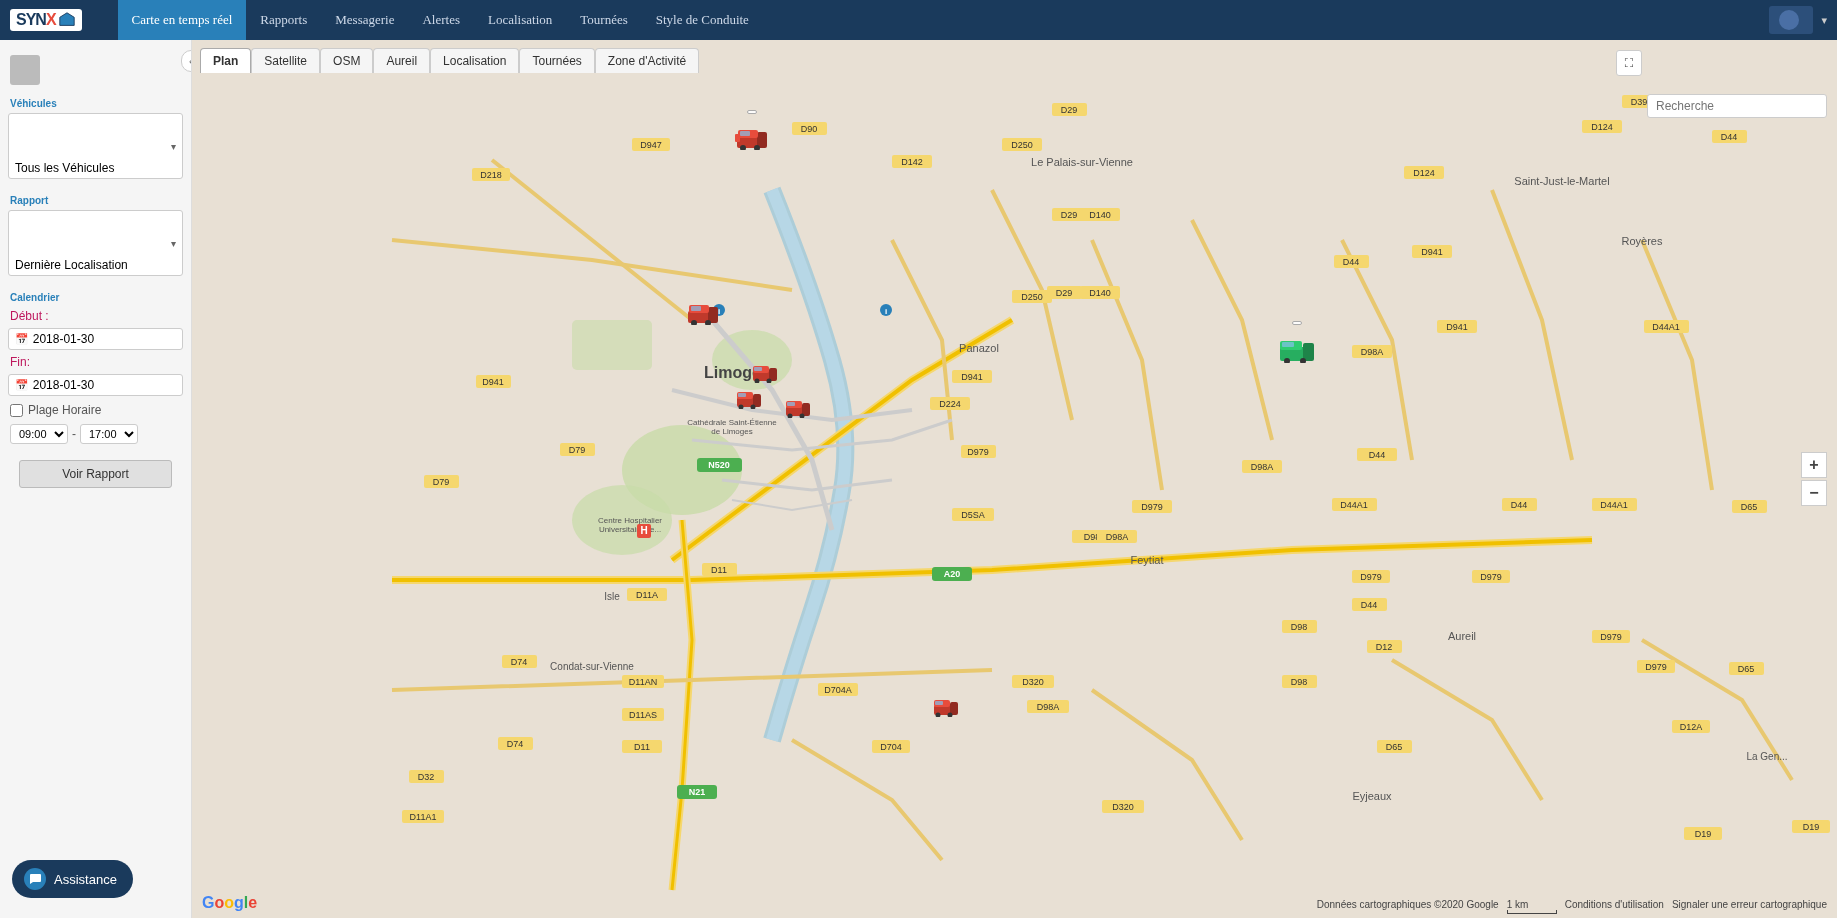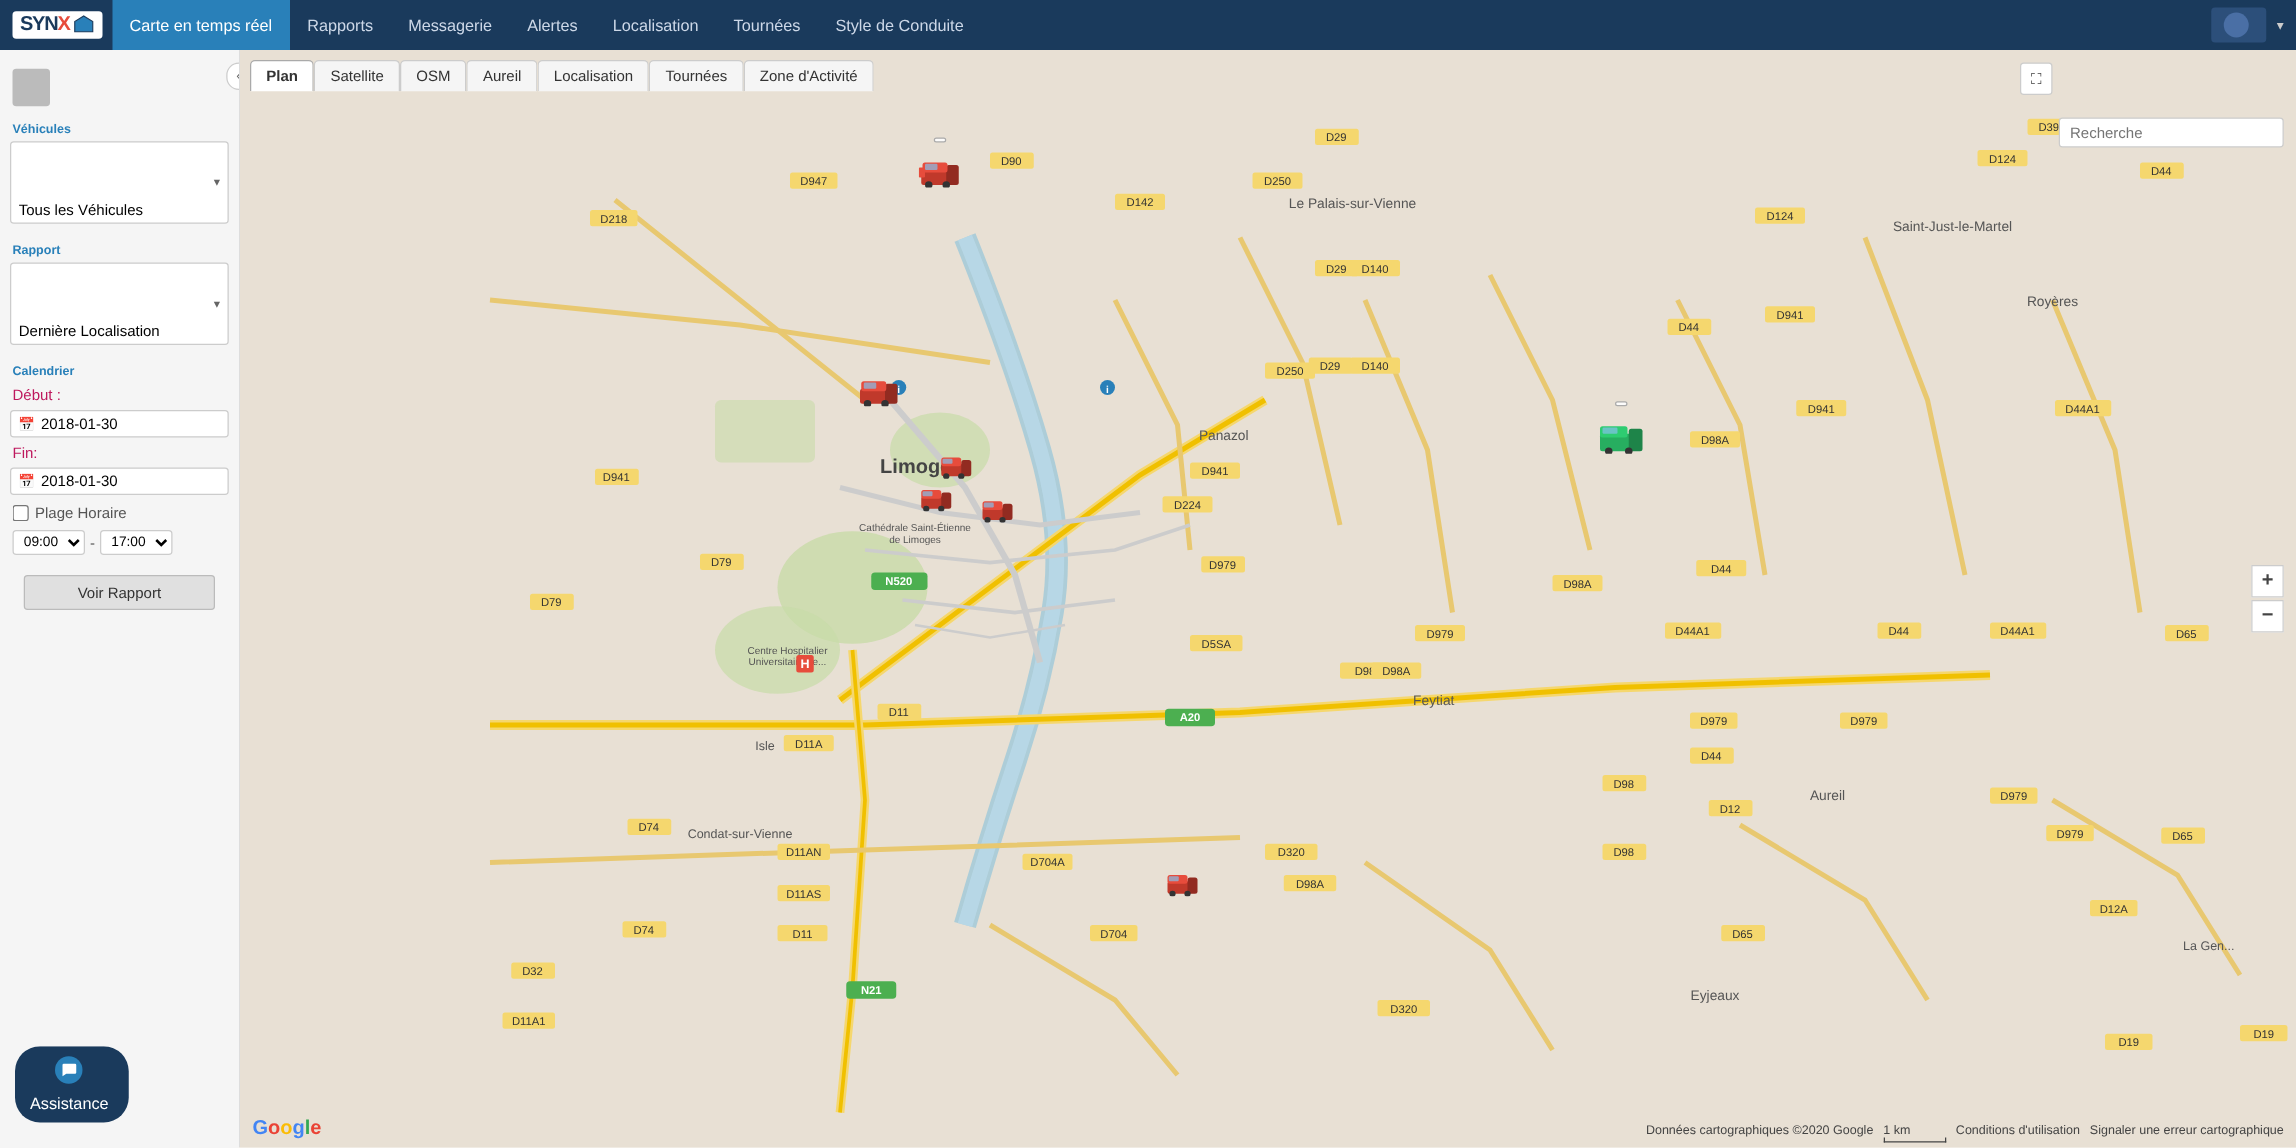--- a/index.html
+++ b/index.html
@@ -7,35 +7,36 @@
 
     
     .top-nav {
       display: flex;
       align-items: center;
       background: #1a3a5c;
       height: 40px;
       padding: 0 10px;
       position: relative;
       z-index: 100;
+      gap: 28px;
     }
     .top-nav .logo {
       background: #fff;
       padding: 2px 6px;
       border-radius: 3px;
       font-weight: bold;
       font-size: 14px;
       color: #1a3a5c;
       margin-right: 8px;
       display: flex;
       align-items: center;
     }
     .logo-text { color: #1a3a5c; font-weight: 900; font-size: 16px; letter-spacing: -1px; }
     .logo-x { color: #e74c3c; }
-    .nav-items { display: flex; align-items: center; flex: 1; }
+    .nav-items { display: flex; align-items: center; flex: 1; font-family: Liberation Serif, serif; }
     .nav-item {
       color: #cdd8e8;
       padding: 0 14px;
       height: 40px;
       display: flex;
       align-items: center;
       cursor: pointer;
       font-size: 13px;
       white-space: nowrap;
     }
@@ -209,21 +210,20 @@
       color: #fff;
       border: none;
       border-radius: 20px;
       padding: 8px 16px 8px 12px;
       font-size: 13px;
       cursor: pointer;
       display: flex;
       align-items: center;
       gap: 8px;
       z-index: 200;
-      flex-direction: column;
     }
     .assistance-bubble {
       width: 22px;
       height: 22px;
       background: #2980b9;
       border-radius: 50%;
       display: flex;
       align-items: center;
       justify-content: center;
       font-size: 13px;

